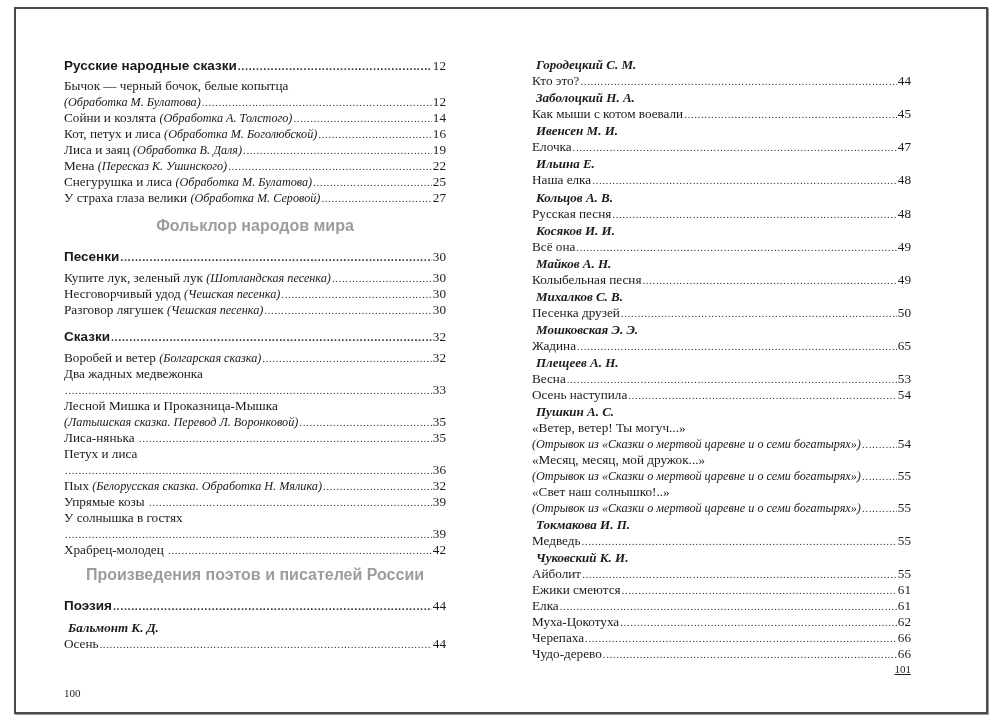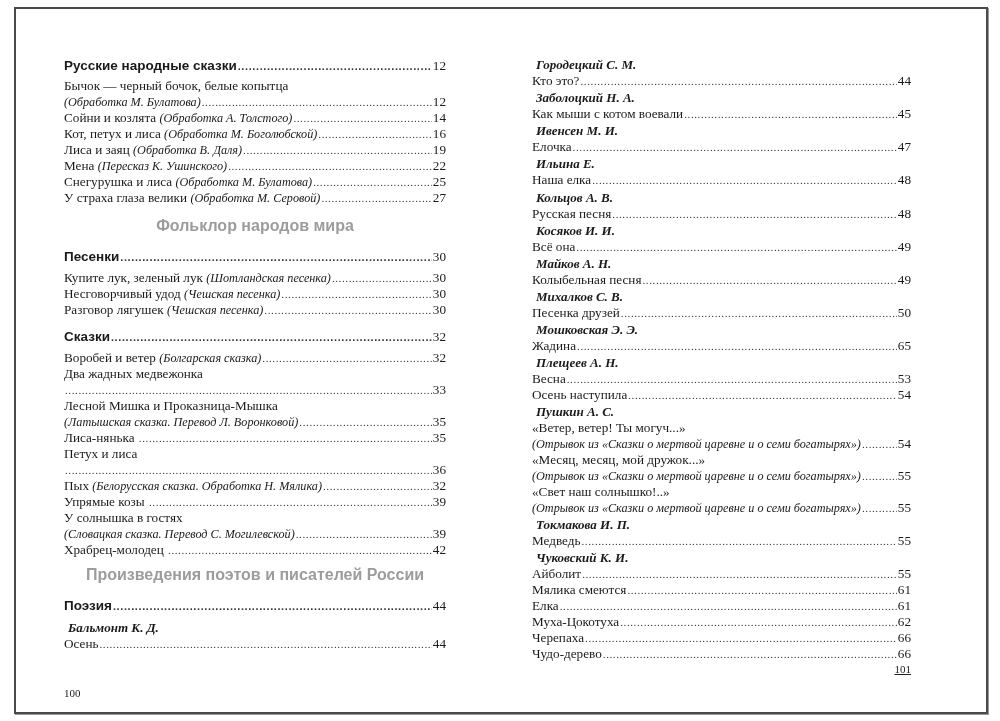--- a/index.html
+++ b/index.html
@@ -104,21 +104,20 @@
       <span class="pg">36</span>
   </div>
   <div class="row" style="top:478px">
     <span class="t">Пых</span>&nbsp;<span class="t it">(Белорусская сказка. Обработка Н. Мялика)</span><span class="dots"></span><span class="pg">32</span>
   </div>
   <div class="row" style="top:494px">
     <span class="t">Упрямые козы</span>&nbsp;<span class="dots"></span><span class="pg">39</span>
   </div>
   <div class="plain" style="top:510px">У солнышка в гостях</div>
   <div class="row" style="top:526px">
-    <span class="t it">(Словацкая сказка. Перевод С. Могилевской)</span>
       <span class="dots"></span>
       <span class="pg">39</span>
   </div>
   <div class="row" style="top:542px">
     <span class="t">Храбрец-молодец</span>&nbsp;<span class="dots"></span><span class="pg">42</span>
   </div>
 
   <div class="section-title" style="top:566px">Произведения поэтов и писателей России</div>
 
   <div class="row head" style="top:598px">
@@ -239,21 +238,21 @@
       <span class="pg">55</span>
     </div>
 
   <div class="author" style="top:550px">Чуковский К. И.</div>
   <div class="row" style="top:566px">
       <span class="t">Айболит</span>
       <span class="dots"></span>
       <span class="pg">55</span>
     </div>
   <div class="row" style="top:582px">
-      <span class="t">Мялика смеются</span>
+      <span class="t">Ежики смеются</span>
       <span class="dots"></span>
       <span class="pg">61</span>
     </div>
   <div class="row" style="top:598px">
       <span class="t">Елка</span>
       <span class="dots"></span>
       <span class="pg">61</span>
     </div>
   <div class="row" style="top:614px">
       <span class="t">Муха-Цокотуха</span>

